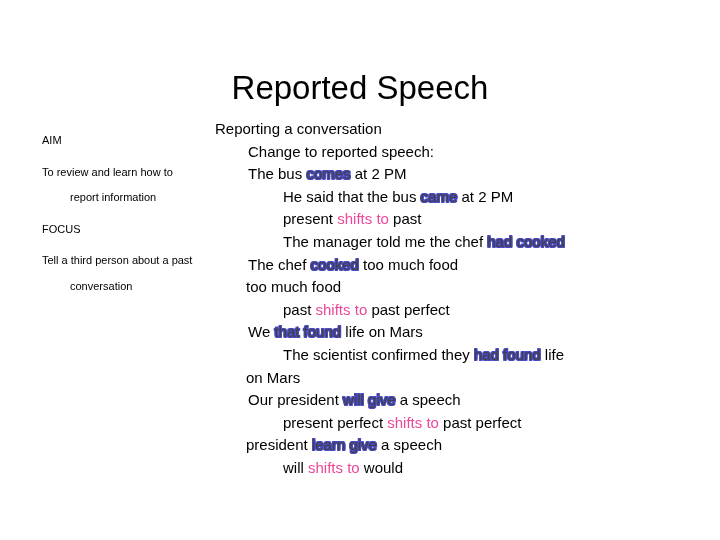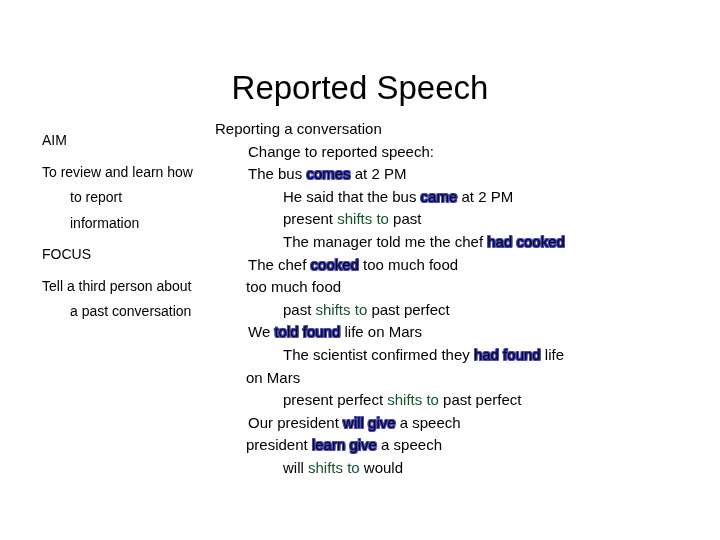--- a/index.html
+++ b/index.html
@@ -40,21 +40,21 @@
   }
 
   
   #left-col {
     position: absolute;
     left: 42px;
     top: 128px;
     width: 152px;
   }
   .lc-block {
-    font-size: 14px;
+    font-size: 11px;
     line-height: 25.5px;
     color: #000000;
     padding-left: 28px;
     text-indent: -28px;
     margin: 0 0 6px 0;
   }
   .lc-block.heading {
     text-indent: 0;
     padding-left: 0;
   }
@@ -74,37 +74,37 @@
     margin: 0;
   }
   .rc-line.ind0 { padding-left: 0px; }
   .rc-line.ind1 { padding-left: 33px; }
   .rc-line.ind2 { padding-left: 68px; }
   .rc-line.wrap { padding-left: 31px; }
 
   
   
   .verb-blue {
-    color: #000000;
+    color: #404040;
     -webkit-text-stroke: 1px #4a4ac4;
     paint-order: stroke fill;
     text-shadow:
       -1px  0   0 #4a4ac4,
        1px  0   0 #4a4ac4,
        0   -1px 0 #4a4ac4,
        0    1px 0 #4a4ac4,
       -1px -1px 0 #4a4ac4,
        1px -1px 0 #4a4ac4,
       -1px  1px 0 #4a4ac4,
        1px  1px 0 #4a4ac4;
     text-align: center;
   }
   
   .shift-teal {
-    color: #14532d;
+    color: #ec4899;
     text-align: center;
   }
 </style>
 </head>
 <body>
 
 <div id="slide">
 
   <h1 id="slide-title">Reported Speech</h1>
 
@@ -118,22 +118,22 @@
   <div id="right-col">
       <p class="rc-line ind0"><span>Reporting a conversation</span></p>
       <p class="rc-line ind1"><span>Change to reported speech:</span></p>
       <p class="rc-line ind1"><span>The bus </span><span class="verb-blue">comes</span><span> at 2 PM</span></p>
       <p class="rc-line ind2"><span>He said that the bus </span><span class="verb-blue">came</span><span> at 2 PM</span></p>
       <p class="rc-line ind2"><span>present </span><span class="shift-teal">shifts to</span><span> past</span></p>
       <p class="rc-line ind2"><span>The manager told me the chef </span><span class="verb-blue">had cooked</span></p>
       <p class="rc-line ind1"><span>The chef </span><span class="verb-blue">cooked</span><span> too much food</span></p>
       <p class="rc-line wrap"><span>too much food</span></p>
       <p class="rc-line ind2"><span>past </span><span class="shift-teal">shifts to</span><span> past perfect</span></p>
-      <p class="rc-line ind1"><span>We </span><span class="verb-blue">told found</span><span> life on Mars</span></p>
+      <p class="rc-line ind1"><span>We </span><span class="verb-blue">that found</span><span> life on Mars</span></p>
       <p class="rc-line ind2"><span>The scientist confirmed they </span><span class="verb-blue">had found</span><span> life</span></p>
       <p class="rc-line wrap"><span>on Mars</span></p>
+      <p class="rc-line ind1"><span>Our president </span><span class="verb-blue">will give</span><span> a speech</span></p>
       <p class="rc-line ind2"><span>present perfect </span><span class="shift-teal">shifts to</span><span> past perfect</span></p>
-      <p class="rc-line ind1"><span>Our president </span><span class="verb-blue">will give</span><span> a speech</span></p>
       <p class="rc-line wrap"><span>president </span><span class="verb-blue">learn give</span><span> a speech</span></p>
       <p class="rc-line ind2"><span>will </span><span class="shift-teal">shifts to</span><span> would</span></p>
     </div>
 
 </div>
 
 </body></html>

